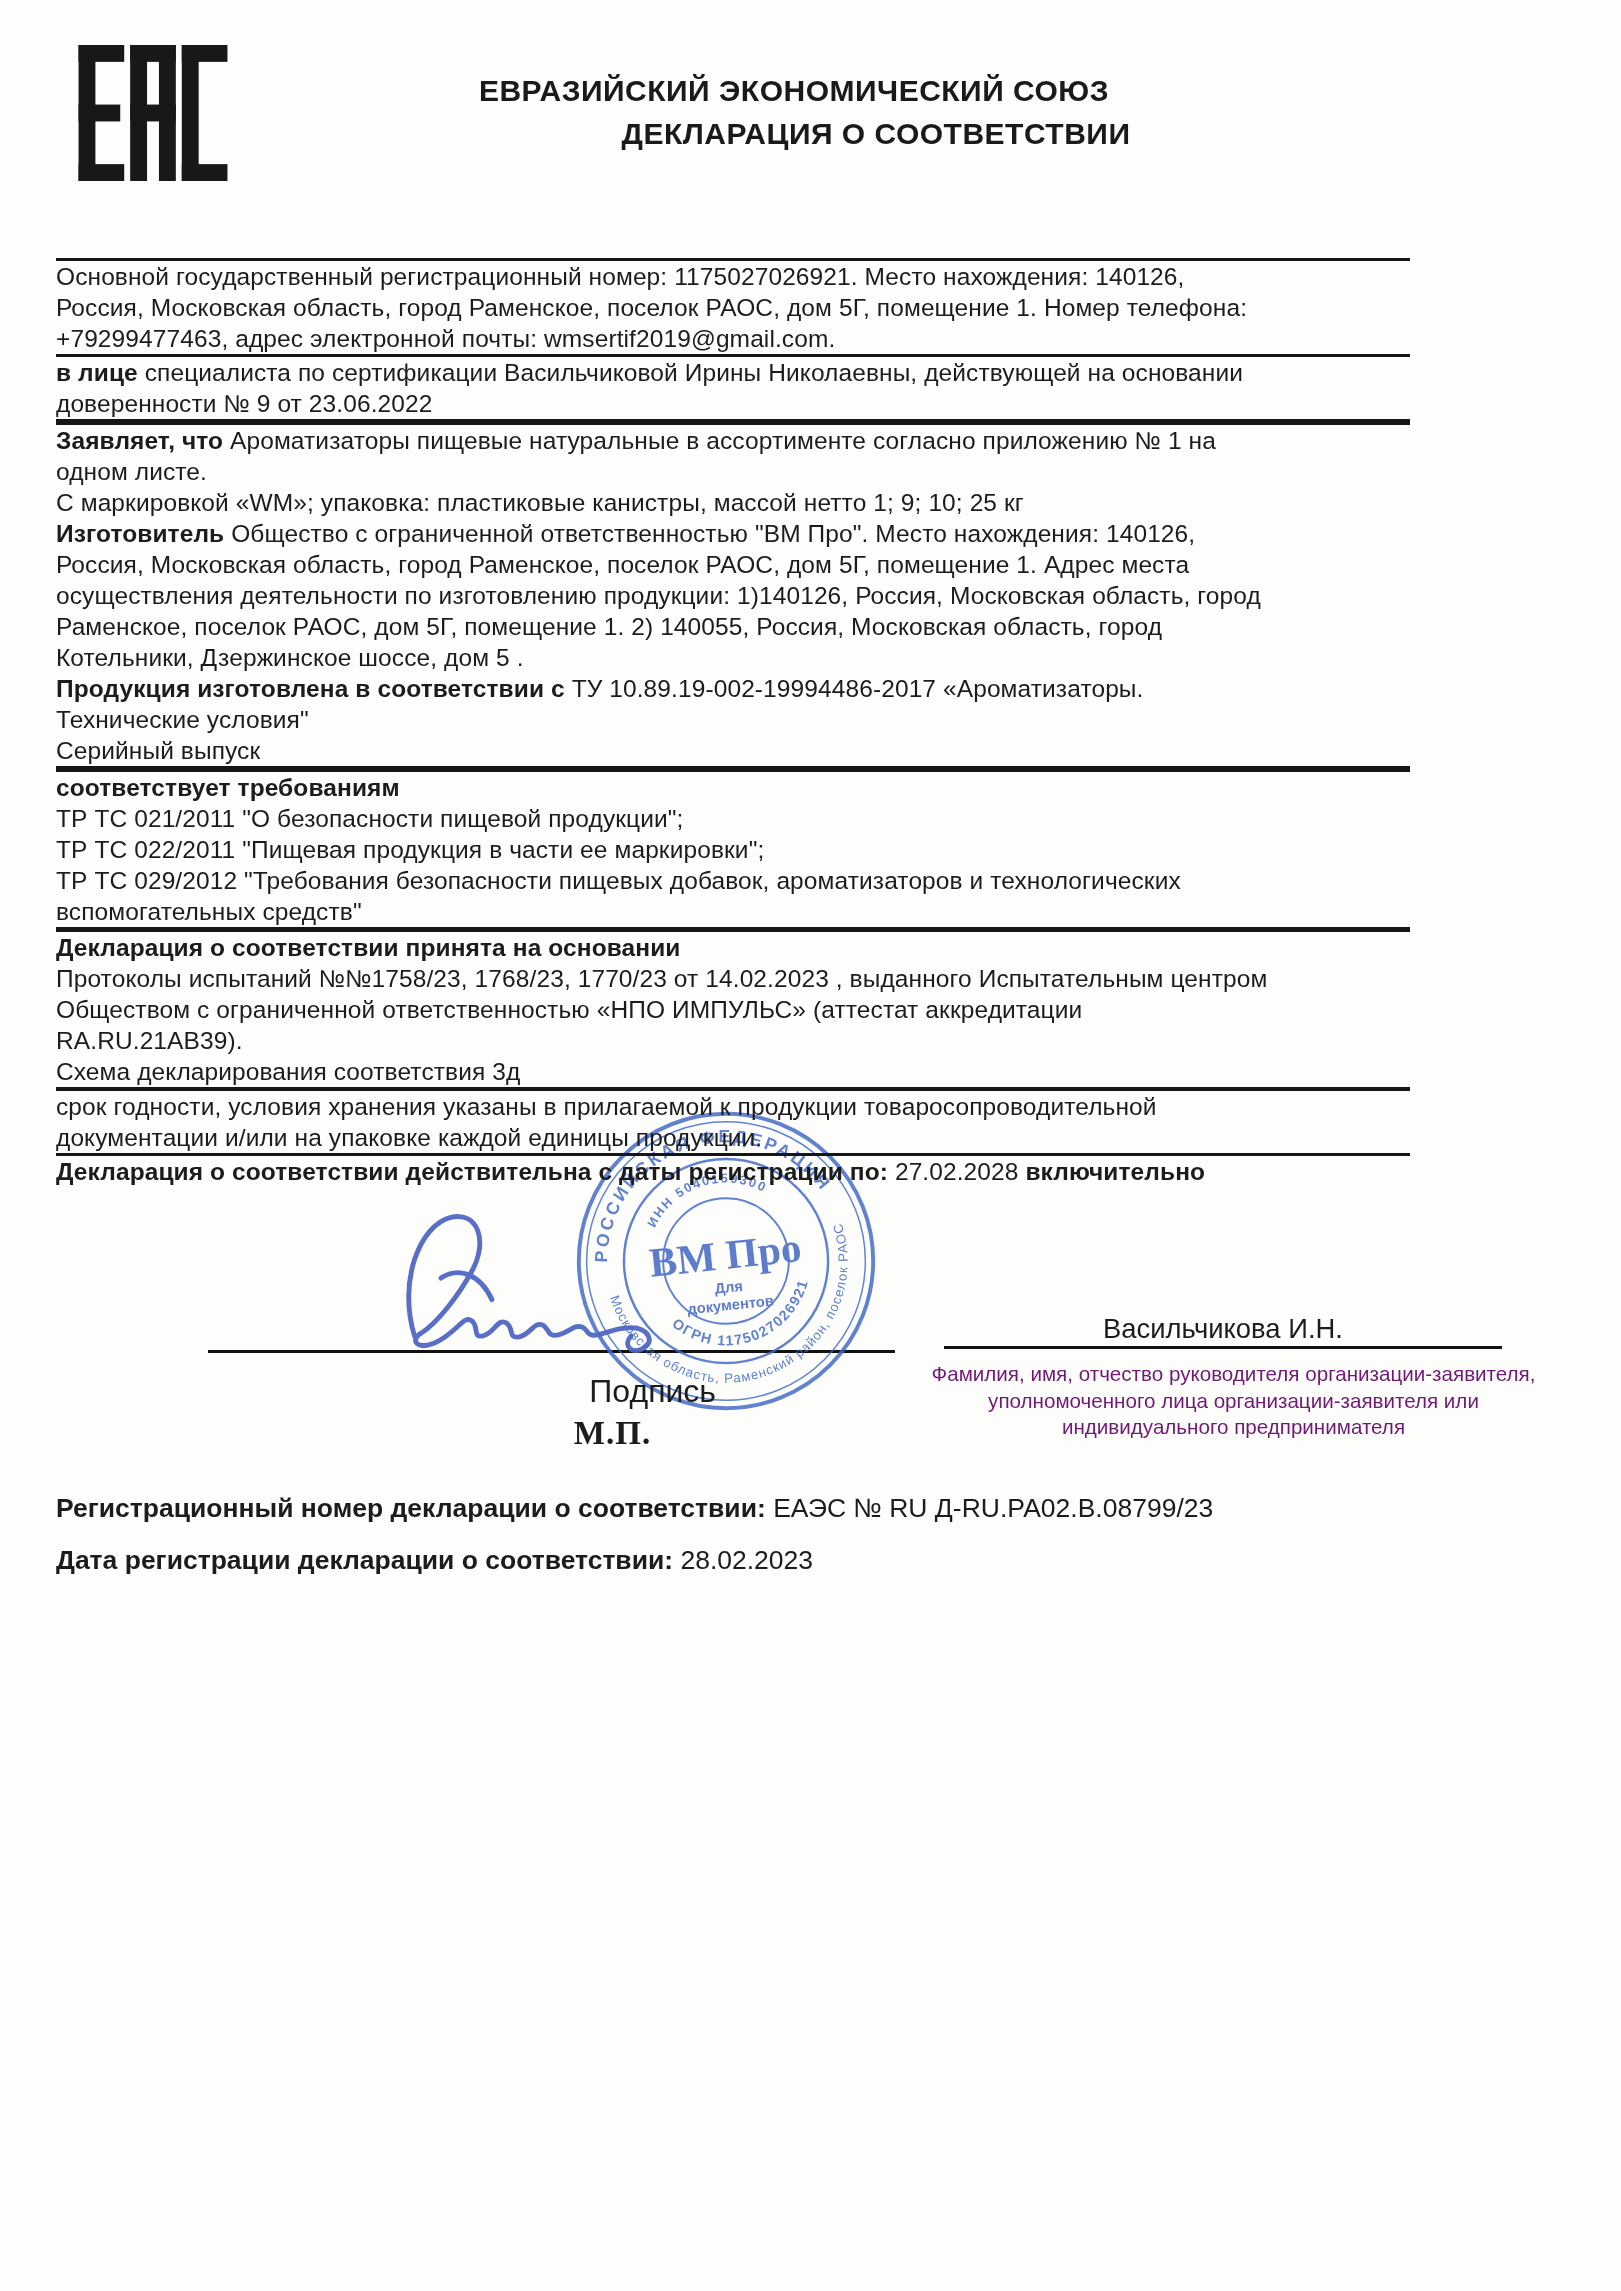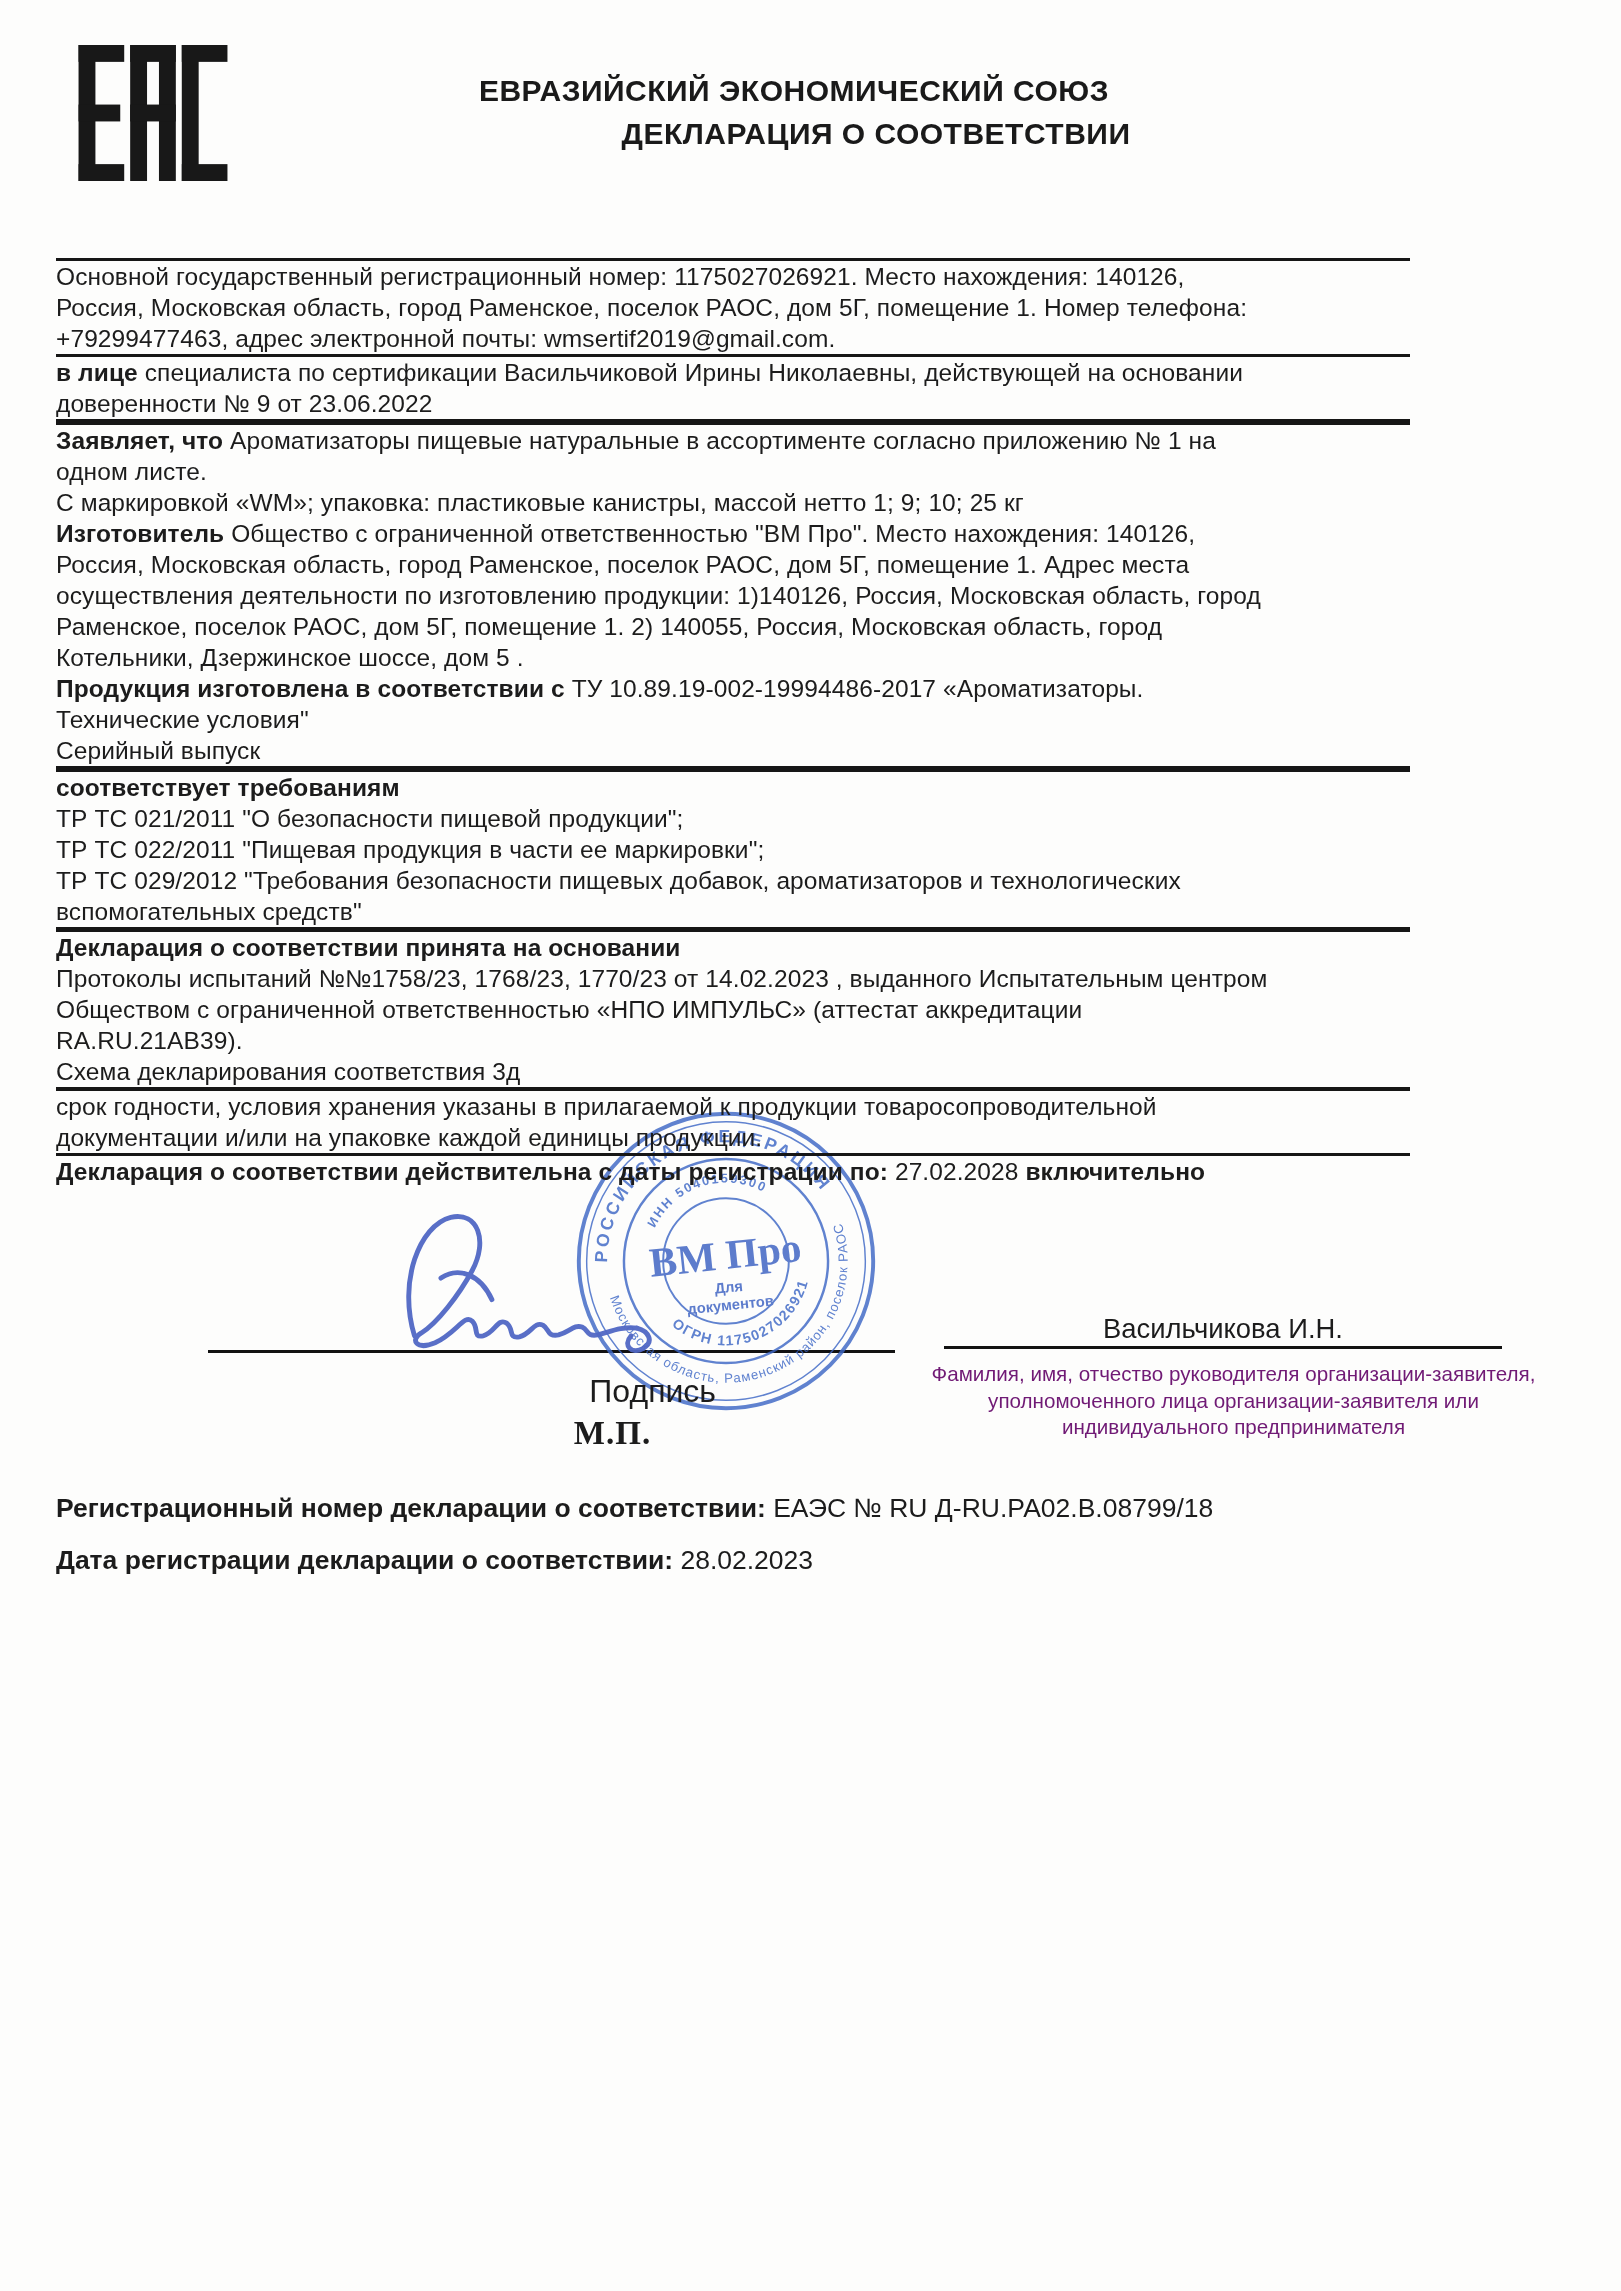--- a/index.html
+++ b/index.html
@@ -155,20 +155,20 @@
 
   <svg class="abs signature" viewBox="0 0 300 200" xmlns="http://www.w3.org/2000/svg">
     <g stroke="#5168c5" stroke-width="5" fill="none" stroke-linecap="round" stroke-linejoin="round">
       <path d="M 25,155 C 8,100 30,42 62,34 C 90,28 100,58 84,88 C 70,114 48,142 32,152 C 20,159 27,170 46,162 C 68,152 76,132 84,140 C 91,147 84,157 95,155 C 107,152 110,136 119,142 C 127,148 120,158 132,156 C 144,153 147,140 156,144 C 163,148 160,156 172,154 C 183,151 188,143 196,146 C 203,149 200,156 212,154 C 224,151 236,145 252,147"></path>
       <path d="M 252,147 C 264,150 270,161 258,168 C 247,174 237,165 246,155"></path>
       <path d="M 52,96 C 70,84 92,92 104,118"></path>
     </g>
   </svg>
 
   <div class="abs footer-row footer-reg">
-    <span class="b">Регистрационный номер декларации о соответствии:</span><span> ЕАЭС № RU Д-RU.РА02.В.08799/18</span>
+    <span class="b">Регистрационный номер декларации о соответствии:</span><span> ЕАЭС № RU Д-RU.РА02.В.08799/23</span>
   </div>
   <div class="abs footer-row footer-date">
     <span class="b">Дата регистрации декларации о соответствии:</span><span> 28.02.2023</span>
   </div>
 
 </div>
 
 
 </body></html>

